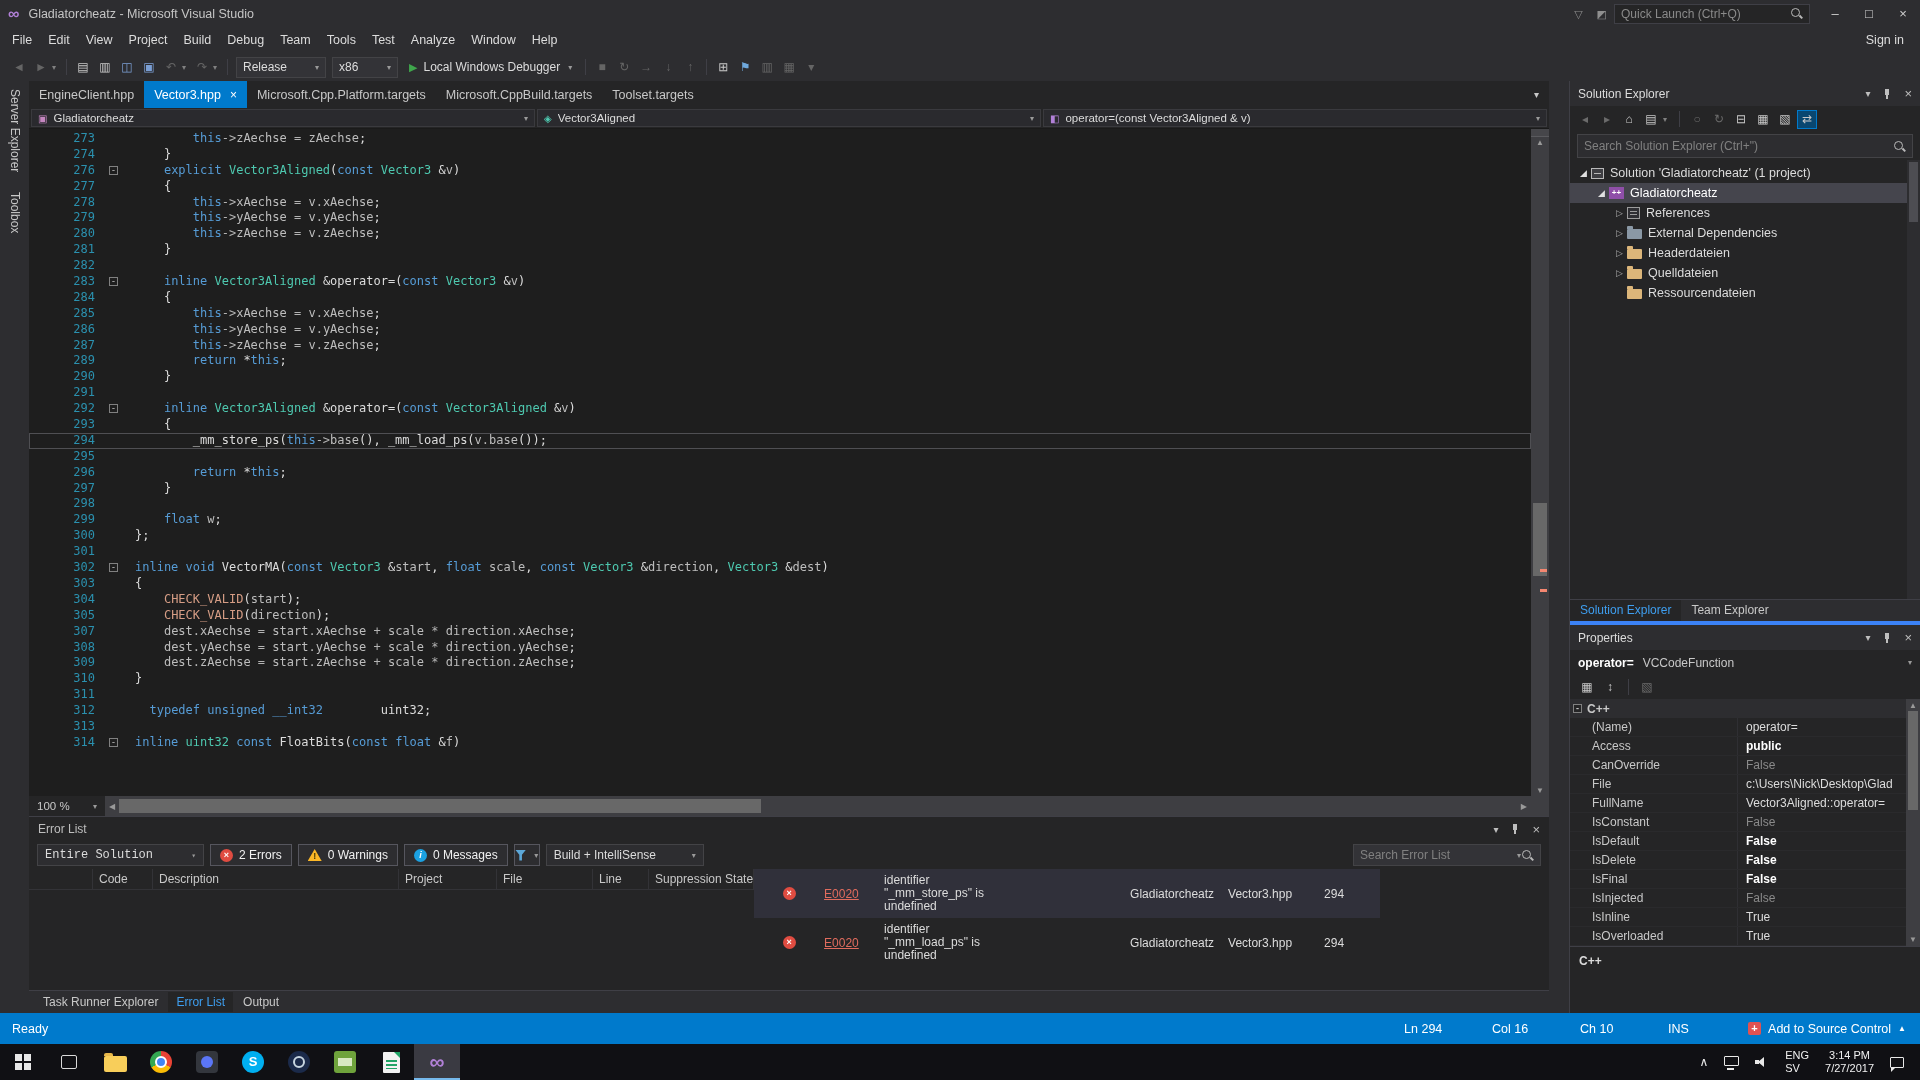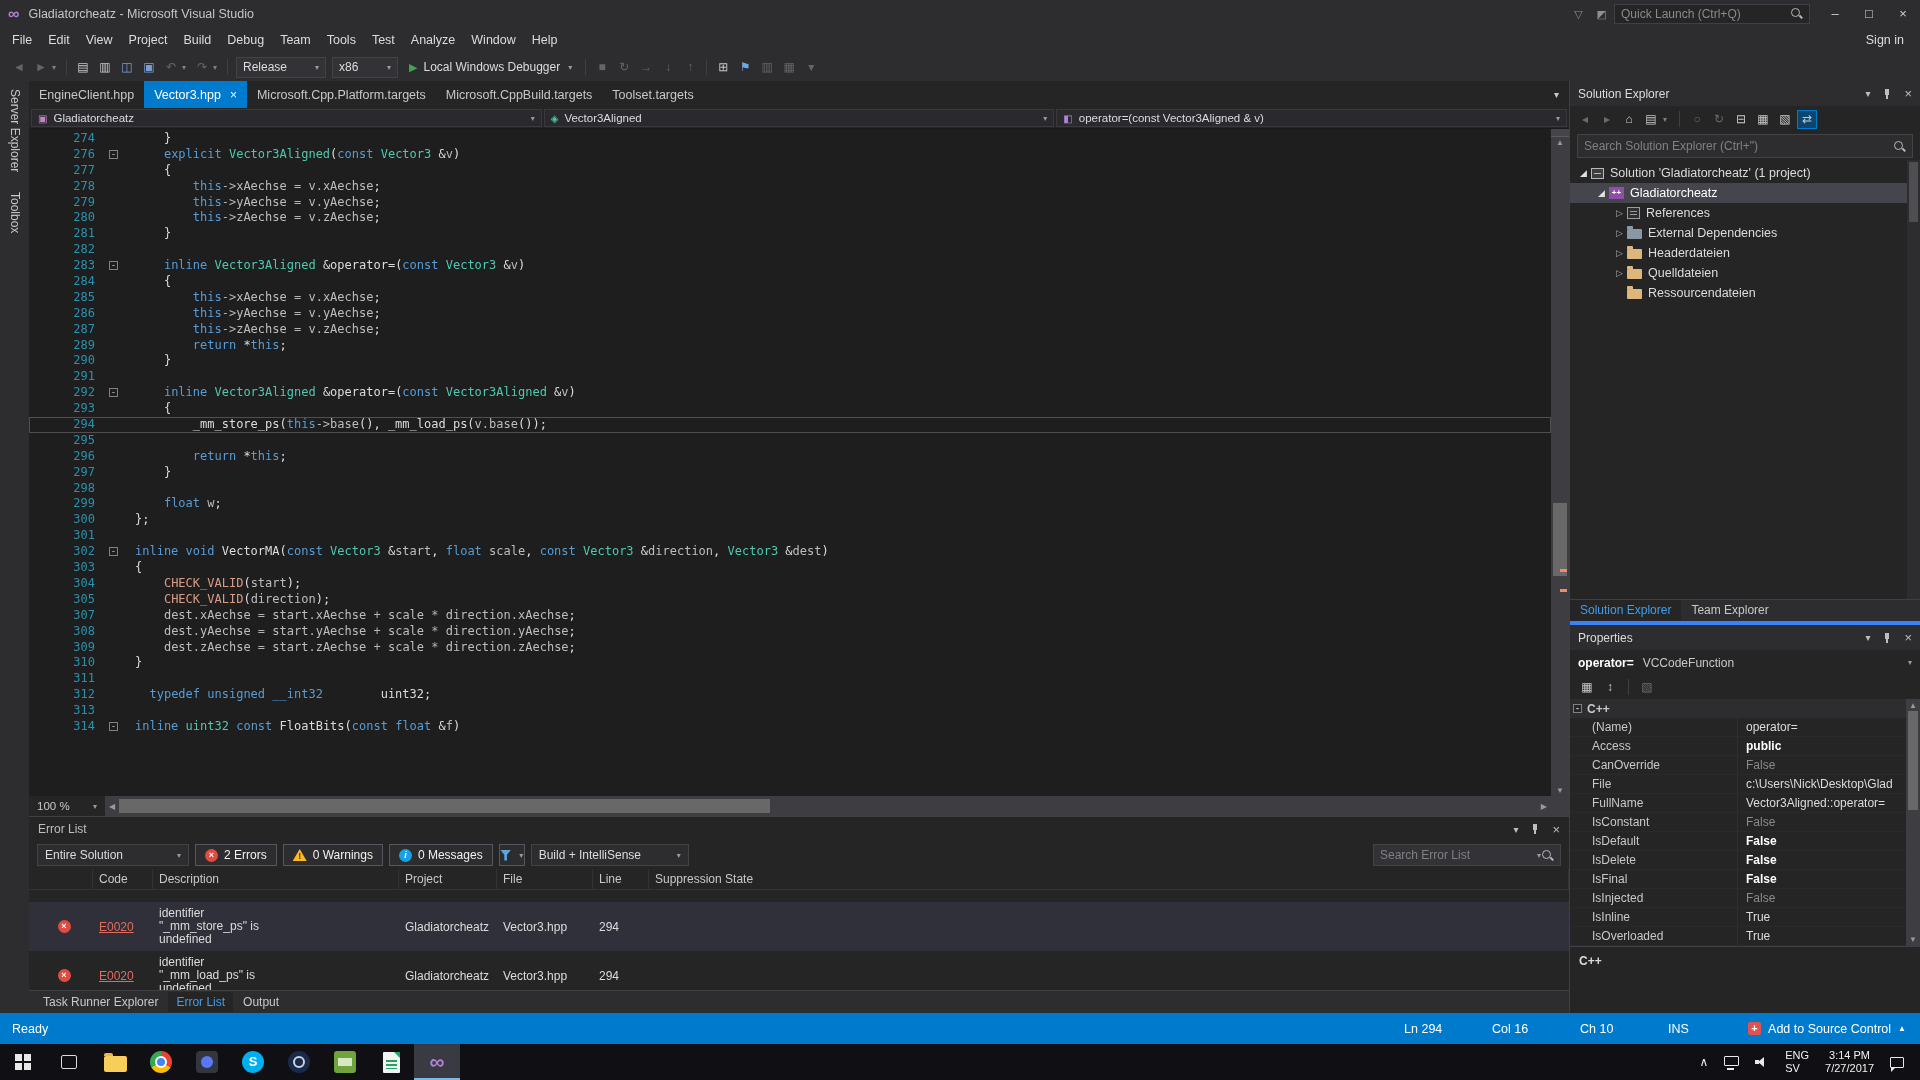--- a/index.html
+++ b/index.html
@@ -87,51 +87,51 @@
   
   .errorlist { height:174px; display:flex; flex-direction:column; background:#252526; border-top:1px solid #3F3F46; flex:none; }
   .el-header { height:24px; display:flex; align-items:center; padding:0 9px; font-size:12px; color:#BEBEBE; flex:none; }
   .hdr-icons { margin-left:auto; display:flex; align-items:center; gap:12px; color:#BEBEBE; font-size:10px; }
   .pin-icon { position:relative; width:10px; height:12px; display:inline-block; }
   .pin-icon::before { content:""; position:absolute; left:3px; top:1px; width:4px; height:6px; background:#BEBEBE; }
   .pin-icon::after { content:""; position:absolute; left:4px; top:7px; width:2px; height:4px; background:#BEBEBE; }
   .el-filter { height:28px; display:flex; align-items:center; gap:6px; padding:0 8px; flex:none; }
   .el-dd { height:22px; border:1px solid #434346; background:#2D2D30; display:flex; align-items:center; padding:0 7px; font-size:12px; color:#DCDCDC; }
   .el-dd .dd-caret { margin-left:auto; }
-  .el-dd.scope { width:152px; } .el-dd.build { width:158px; }
+  .el-dd.scope { width:167px;font-family:Liberation Mono, monospace; } .el-dd.build { width:158px; }
   .el-btn { height:22px; border:1px solid #56565E; display:flex; align-items:center; gap:6px; padding:0 9px; font-size:12px; color:#F1F1F1; background:#2D2D30; }
   .ic-err { width:13px; height:13px; border-radius:50%; background:#E04C41; color:#FFF; font-size:9px; line-height:13px; text-align:center; font-weight:bold; flex:none; display:inline-block; }
   .ic-warn { width:14px; height:12px; background:#FDB827; clip-path:polygon(50% 0,100% 100%,0 100%); color:#4A3A00; font-size:9px; font-weight:bold; text-align:center; line-height:14px; flex:none; display:inline-block; }
   .ic-info { width:13px; height:13px; border-radius:50%; background:#1BA1E2; color:#FFF; font-size:9px; font-style:italic; font-weight:bold; text-align:center; line-height:13px; flex:none; display:inline-block; }
   .funnel-btn { height:22px; width:26px; border:1px solid #56565E; background:#2D2D30; display:flex; align-items:center; justify-content:center; gap:2px; }
   .ic-funnel { width:11px; height:11px; background:#5CA7D8; clip-path:polygon(0 0,100% 0,62% 48%,62% 100%,38% 100%,38% 48%); }
   .el-search { margin-left:auto; width:188px; height:22px; background:#333337; border:1px solid #434346; display:flex; align-items:center; padding:0 6px; font-size:12px; color:#808080; }
   .el-search .lbl { flex:1; overflow:hidden; white-space:nowrap; }
-  .el-grid { flex:1; overflow:hidden; font-size:12px; display:flex; flex-direction:column;gap:12px; }
+  .el-grid { flex:1; overflow:hidden; font-size:12px; display:flex; flex-direction:row; }
   .el-gh { display:flex; height:21px; align-items:center; color:#C8C8C8; border-bottom:1px solid #333337; flex:none; }
   .el-gh .elc { border-right:1px solid #333337; height:100%; display:flex; align-items:center; }
   .elc { padding-left:6px; overflow:hidden; }
   .c0 { width:64px; flex:none; display:flex; justify-content:center; }
   .c1 { width:60px; flex:none; }
   .c2 { width:246px; flex:none; }
   .c3 { width:98px; flex:none; }
   .c4 { width:96px; flex:none; }
   .c5 { width:56px; flex:none; }
   .c6 { flex:1; }
   .el-row { display:flex; align-items:center; height:49px; color:#DCDCDC; }
   .el-row.sel { background:#30303A; }
   .desc-inner { max-width:132px; line-height:13px; }
   .codelink { color:#E16C5E; text-decoration:underline; }
 
   .bottomtabs { height:23px; background:#2D2D30; display:flex; align-items:center; gap:2px; padding-left:6px; font-size:12px; flex:none; border-top:1px solid #3F3F46; }
   .btab { padding:3px 8px; color:#C8C8C8; }
   .btab.active { color:#3E9EEF; background:#252526; }
 
   
-  .right { width:351px; flex:none; display:flex; flex-direction:column; background:#252526; border-left:1px solid #3F3F46; }
+  .right { width:351px; flex:none; display:flex; flex-direction:column; background:#252526; border-left:1px solid #3F3F46;margin-left:20px; }
   .panel-header { height:25px; display:flex; align-items:center; padding:0 8px; font-size:12px; color:#DCDCDC; background:#2D2D30; flex:none; }
   .se { height:518px; display:flex; flex-direction:column; flex:none; }
   .se-toolbar { height:26px; display:flex; align-items:center; gap:2px; padding:0 5px; flex:none; }
   .sei { width:20px; height:19px; display:flex; align-items:center; justify-content:center; color:#C8C8C8; font-size:12px; }
   .sei.dim { color:#6B6B6B; }
   .sei.active { border:1px solid #007ACC; background:#094771; }
   .se-search { height:24px; margin:2px 7px; display:flex; align-items:center; border:1px solid #434346; background:#2D2D30; padding:0 6px; font-size:12px; color:#808080; flex:none; }
   .se-search .lbl { flex:1; overflow:hidden; white-space:nowrap; }
   .se-tree { flex:1; overflow:hidden; font-size:12.5px; padding-top:3px; position:relative; }
   .tree-row { height:20px; display:flex; align-items:center; color:#DCDCDC; }
@@ -339,20 +339,21 @@
           </div>
           <div class="combo">
             <span class="nico" style="color: rgb(177, 128, 215);">◧</span>
             <span class="combo-label">operator=(const Vector3Aligned &amp; v)</span>
             <span class="dd-caret">▾</span>
           </div>
         </div>
 
       <div class="editor">
         <div class="codearea" id="code-lines">
+            <div class="code-line"><span class="bpmargin"></span><span class="ln">273</span><span class="foldm"></span><span class="codetext"><span class="tk-p">        </span><span class="tk-k">this</span><span class="tk-o">-&gt;</span><span class="tk-g">zAechse</span><span class="tk-o"> = </span><span class="tk-g">zAechse</span><span class="tk-p">;</span></span></div>
             <div class="code-line"><span class="bpmargin"></span><span class="ln">274</span><span class="foldm"></span><span class="codetext"><span class="tk-p">    }</span></span></div>
             <div class="code-line"><span class="bpmargin"></span><span class="ln">276</span><span class="foldm"><span class="foldbox">-</span></span><span class="codetext"><span class="tk-p">    </span><span class="tk-k">explicit</span><span class="tk-p"> </span><span class="tk-t">Vector3Aligned</span><span class="tk-p">(</span><span class="tk-k">const</span><span class="tk-p"> </span><span class="tk-t">Vector3</span><span class="tk-p"> &amp;</span><span class="tk-g">v</span><span class="tk-p">)</span></span></div>
             <div class="code-line"><span class="bpmargin"></span><span class="ln">277</span><span class="foldm"></span><span class="codetext"><span class="tk-p">    {</span></span></div>
             <div class="code-line"><span class="bpmargin"></span><span class="ln">278</span><span class="foldm"></span><span class="codetext"><span class="tk-p">        </span><span class="tk-k">this</span><span class="tk-o">-&gt;</span><span class="tk-g">xAechse</span><span class="tk-o"> = </span><span class="tk-g">v</span><span class="tk-o">.</span><span class="tk-g">xAechse</span><span class="tk-p">;</span></span></div>
             <div class="code-line"><span class="bpmargin"></span><span class="ln">279</span><span class="foldm"></span><span class="codetext"><span class="tk-p">        </span><span class="tk-k">this</span><span class="tk-o">-&gt;</span><span class="tk-g">yAechse</span><span class="tk-o"> = </span><span class="tk-g">v</span><span class="tk-o">.</span><span class="tk-g">yAechse</span><span class="tk-p">;</span></span></div>
             <div class="code-line"><span class="bpmargin"></span><span class="ln">280</span><span class="foldm"></span><span class="codetext"><span class="tk-p">        </span><span class="tk-k">this</span><span class="tk-o">-&gt;</span><span class="tk-g">zAechse</span><span class="tk-o"> = </span><span class="tk-g">v</span><span class="tk-o">.</span><span class="tk-g">zAechse</span><span class="tk-p">;</span></span></div>
             <div class="code-line"><span class="bpmargin"></span><span class="ln">281</span><span class="foldm"></span><span class="codetext"><span class="tk-p">    }</span></span></div>
             <div class="code-line"><span class="bpmargin"></span><span class="ln">282</span><span class="foldm"></span><span class="codetext"></span></div>
             <div class="code-line"><span class="bpmargin"></span><span class="ln">283</span><span class="foldm"><span class="foldbox">-</span></span><span class="codetext"><span class="tk-p">    </span><span class="tk-k">inline</span><span class="tk-p"> </span><span class="tk-t">Vector3Aligned</span><span class="tk-p"> &amp;operator=(</span><span class="tk-k">const</span><span class="tk-p"> </span><span class="tk-t">Vector3</span><span class="tk-p"> &amp;</span><span class="tk-g">v</span><span class="tk-p">)</span></span></div>
             <div class="code-line"><span class="bpmargin"></span><span class="ln">284</span><span class="foldm"></span><span class="codetext"><span class="tk-p">    {</span></span></div>

